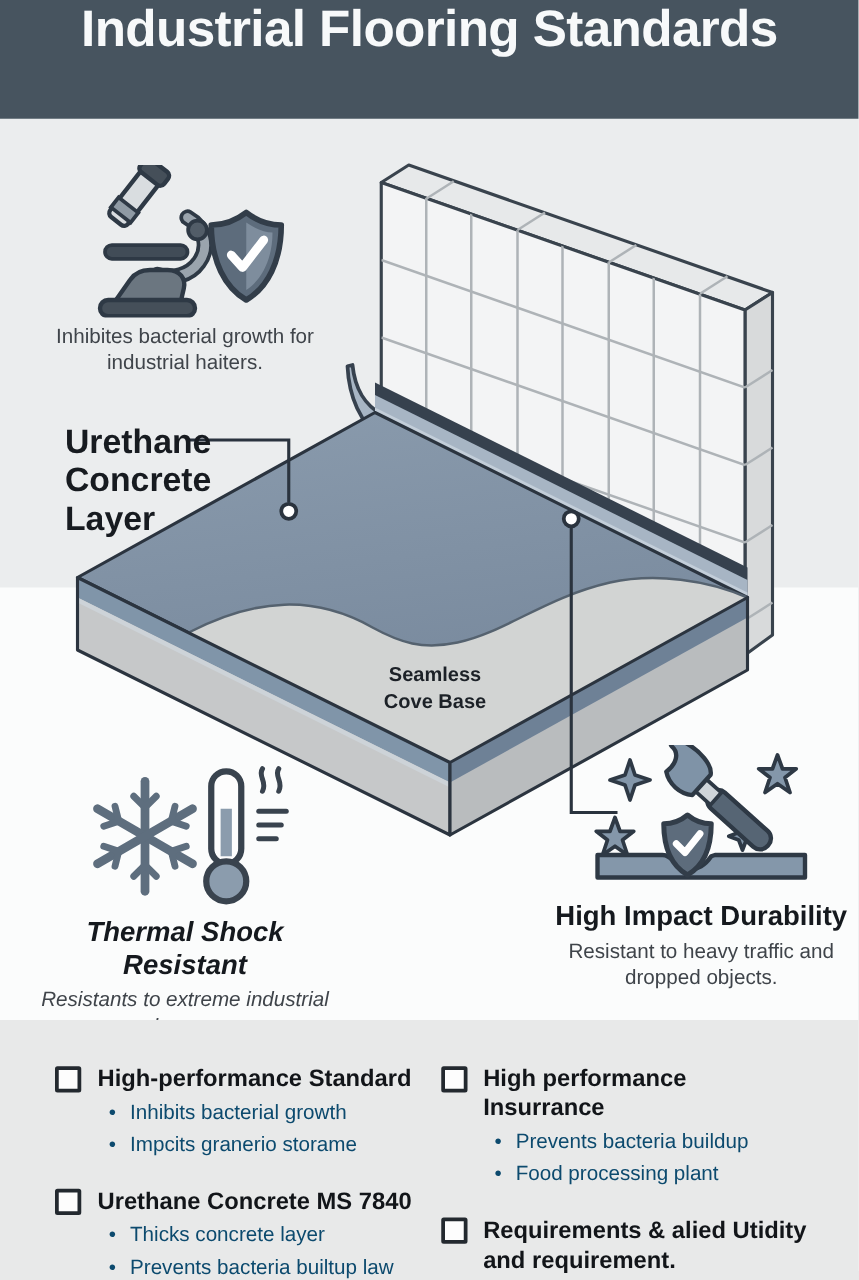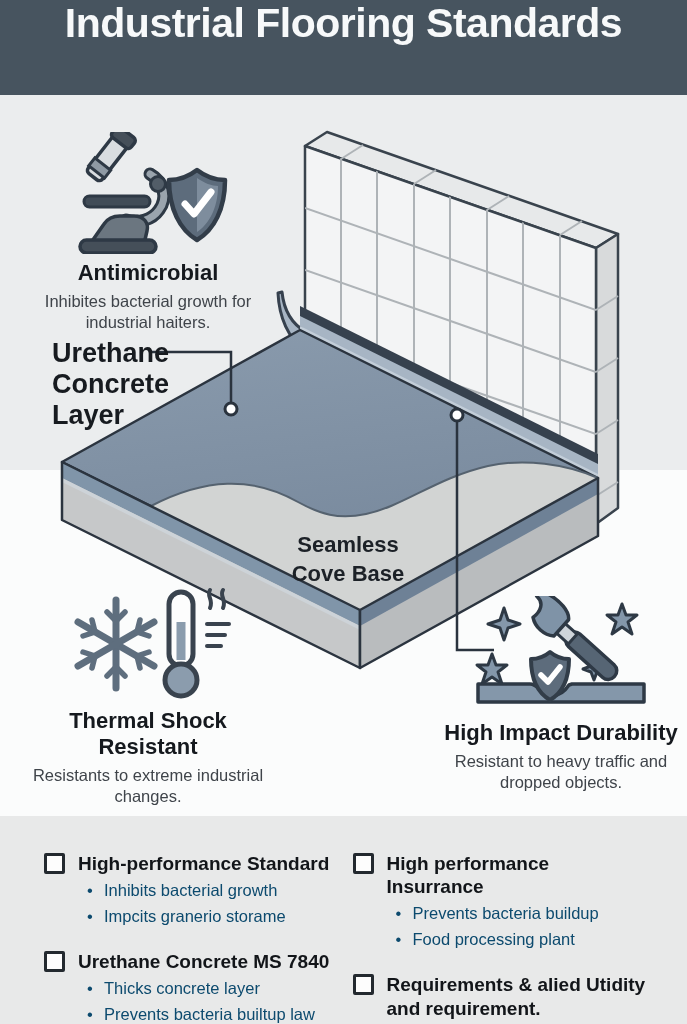--- a/index.html
+++ b/index.html
@@ -14,27 +14,27 @@
   .band{position:absolute;left:0;top:95px;width:687px;height:375px;background:var(--band-bg);}
   .header{position:absolute;left:0;top:0;width:687px;height:95px;background:var(--header-bg);
           display:flex;align-items:flex-start;justify-content:center;}
   .header h1{color:var(--header-text);font-size:41px;font-weight:700;letter-spacing:-.5px;}
   .diagram-svg{position:absolute;left:0;top:0;width:687px;height:1024px;pointer-events:none;}
   .feature{position:absolute;text-align:center;}
   .feature .icon{display:block;margin:0 auto;}
   .feature h2{font-size:22px;font-weight:700;line-height:1.18;color:var(--text-dark);margin-top:6px;}
   .feature p{font-size:16.5px;line-height:1.28;color:var(--text-body);margin-top:5px;}
   .feature.antimicrobial{left:28px;top:132px;width:240px;}
-  .feature.thermal{left:20px;top:584px;width:256px;}
+  .feature.thermal{left:20px;top:609px;width:256px;font-style:italic;}
   .feature.impact{left:438px;top:596px;width:246px;}
   .layer-label{position:absolute;left:52px;top:338px;width:130px;font-size:27px;font-weight:700;
                line-height:1.15;color:#171b20;}
   .layer-label span{display:block;}
   .cove-label{position:absolute;left:257px;top:531px;width:182px;text-align:center;
-              font-size:22px;font-weight:700;line-height:1.3;color:#1c2127;}
+              font-size:16px;font-weight:700;line-height:1.3;color:#1c2127;}
   .cove-label span{display:block;}
   .checklist{position:absolute;left:0;top:816px;width:687px;height:208px;background:var(--footer-bg);
              padding:36px 38px 0 44px;display:grid;grid-template-columns:1fr 1fr;column-gap:12px;}
   .check-item{display:flex;gap:13px;margin-bottom:21px;}
   .checkbox{flex:none;width:21px;height:21px;margin-top:1px;background:#fdfdfd;
             border:3px solid #23292f;border-radius:2px;}
   .check-body h3{font-size:19px;font-weight:700;color:#121519;line-height:1.22;margin-bottom:3px;}
   .check-body ul{list-style:none;margin-left:9px;}
   .check-body li{font-size:16.5px;color:#0c4a6e;line-height:1.55;padding-left:17px;position:relative;}
   .check-body li::before{content:"•";position:absolute;left:0;top:0;}
@@ -138,21 +138,20 @@
         <rect x="26" y="64" width="66" height="11" rx="5.5" fill="#414c57" stroke="#2e3945" stroke-width="3"></rect>
         <path d="M32,112 L46,92 C50,86 56,84 62,84 L76,84 C86,84 91,91 89,99 L86,112 Z" fill="#6b7680" stroke="#2e3945" stroke-width="3.5" stroke-linejoin="round"></path>
         <rect x="22" y="108" width="76" height="13" rx="6.5" fill="#454f59" stroke="#2e3945" stroke-width="3.5"></rect>
       </g>
       <g>
         <path d="M139,38 C148,45 158,48 167,48 C167,77 156,98 139,108 C122,98 111,77 111,48 C120,48 130,45 139,38 Z" fill="#5d6c7c" stroke="#323d49" stroke-width="4.5" stroke-linejoin="round"></path>
         <path d="M139,46 C146,51 154,54 160,54 C160,76 151,92 139,100 Z" fill="#7e8d9d"></path>
         <polyline points="127,72 136,82 153,60" fill="none" stroke="#ffffff" stroke-width="7" stroke-linecap="round" stroke-linejoin="round"></polyline>
       </g>
     </svg>
-    <h2>Antimicrobial</h2>
     <p>Inhibites bacterial growth for industrial haiters.</p>
   </div>
 
   <div class="layer-label">
     <span>Urethane</span>
     <span>Concrete</span>
     <span>Layer</span>
   </div>
 
   <div class="cove-label">

